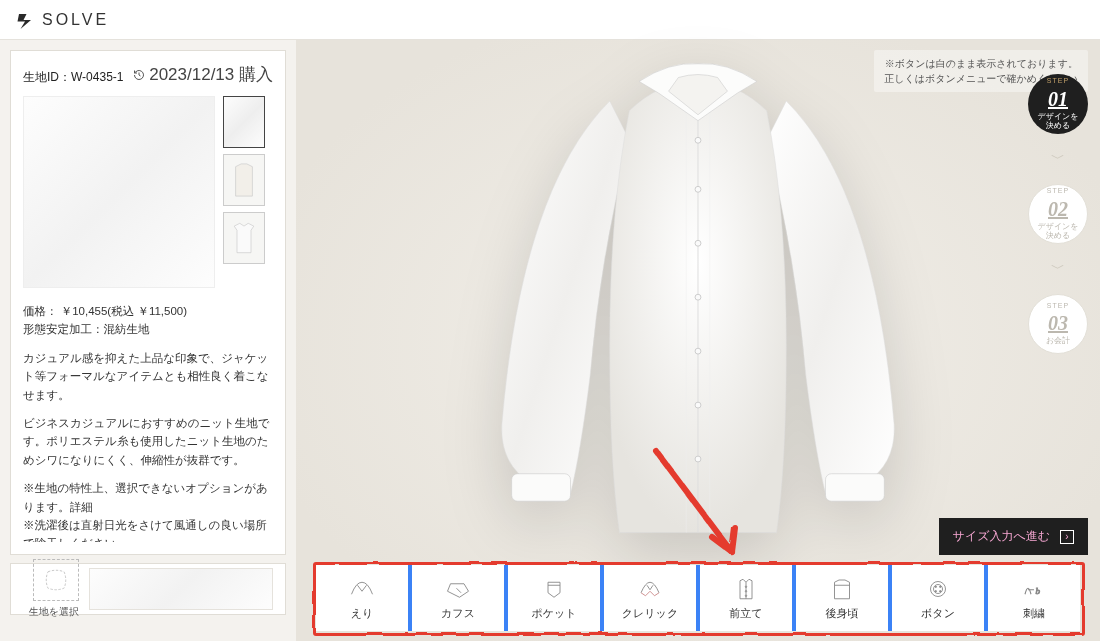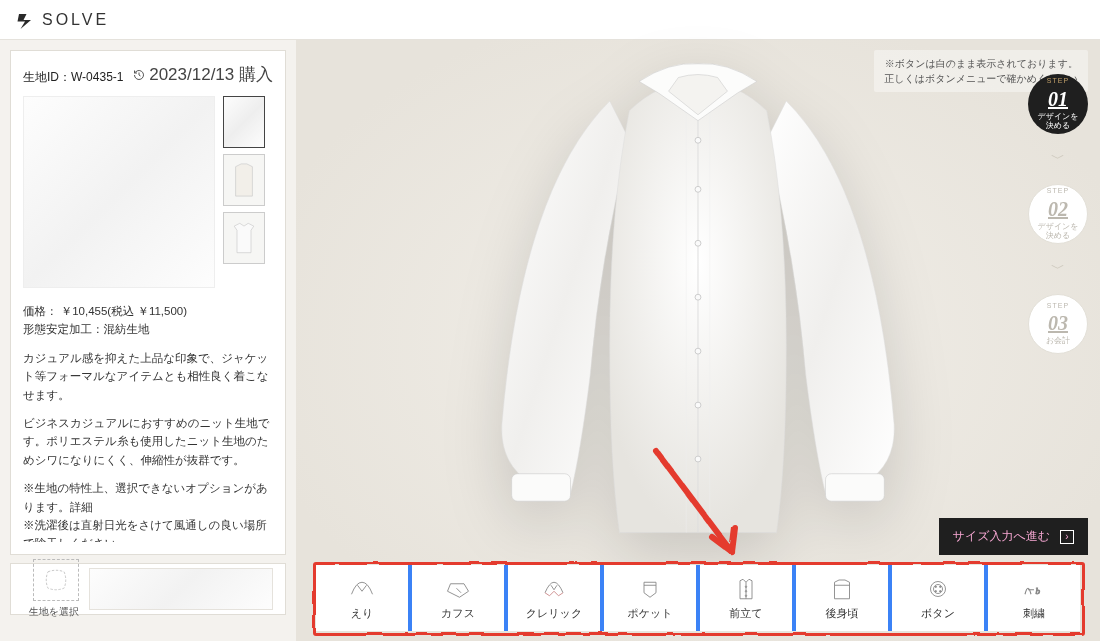--- a/index.html
+++ b/index.html
@@ -215,30 +215,30 @@
         <span>えり</span>
       </div>
       <div class="opt">
         <svg viewBox="0 0 40 30">
             <path d="M10 8 L28 8 L34 18 L22 26 L6 18 Z M18 14 L24 20"></path>
           </svg>
         <span>カフス</span>
       </div>
       <div class="opt">
         <svg viewBox="0 0 40 30">
+            <path d="M12 6 L28 6 L28 20 L20 26 L12 20 Z M12 10 L28 10"></path>
+          </svg>
+        <span>ポケット</span>
+      </div>
+      <div class="opt">
+        <svg viewBox="0 0 40 30">
             <path d="M8 20 Q14 6 20 6 Q26 6 32 20 M16 10 L20 16 L24 10"></path>
             <path d="M8 20 L14 24 L20 18 L26 24 L32 20" stroke="#c88"></path>
           </svg>
         <span>クレリック</span>
-      </div>
-      <div class="opt">
-        <svg viewBox="0 0 40 30">
-            <path d="M12 6 L28 6 L28 20 L20 26 L12 20 Z M12 10 L28 10"></path>
-          </svg>
-        <span>ポケット</span>
       </div>
       <div class="opt">
         <svg viewBox="0 0 40 30">
             <path d="M12 4 L16 2 L20 6 L24 2 L28 4 L28 28 L12 28 Z M20 6 L20 28"></path>
             <circle cx="20" cy="12" r="1"></circle>
             <circle cx="20" cy="18" r="1"></circle>
             <circle cx="20" cy="24" r="1"></circle>
           </svg>
         <span>前立て</span>
       </div>

